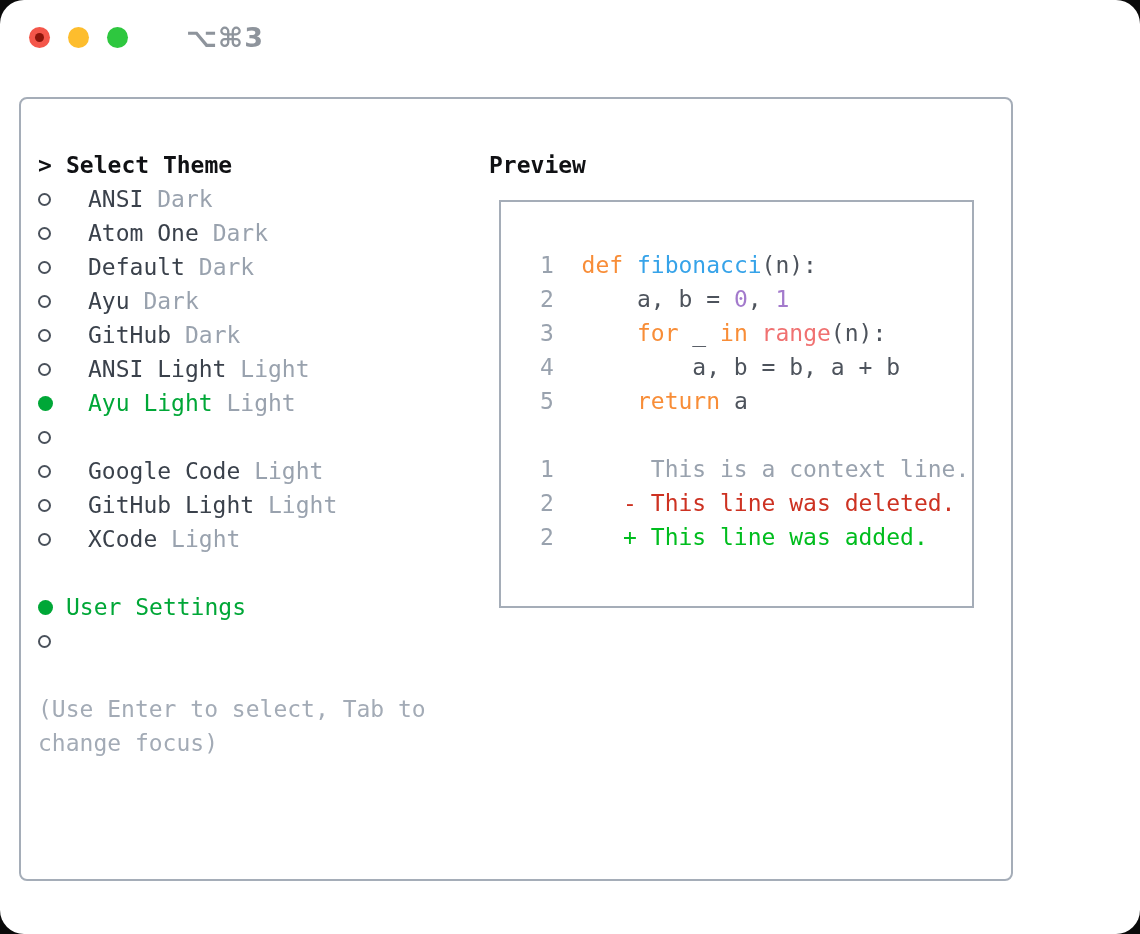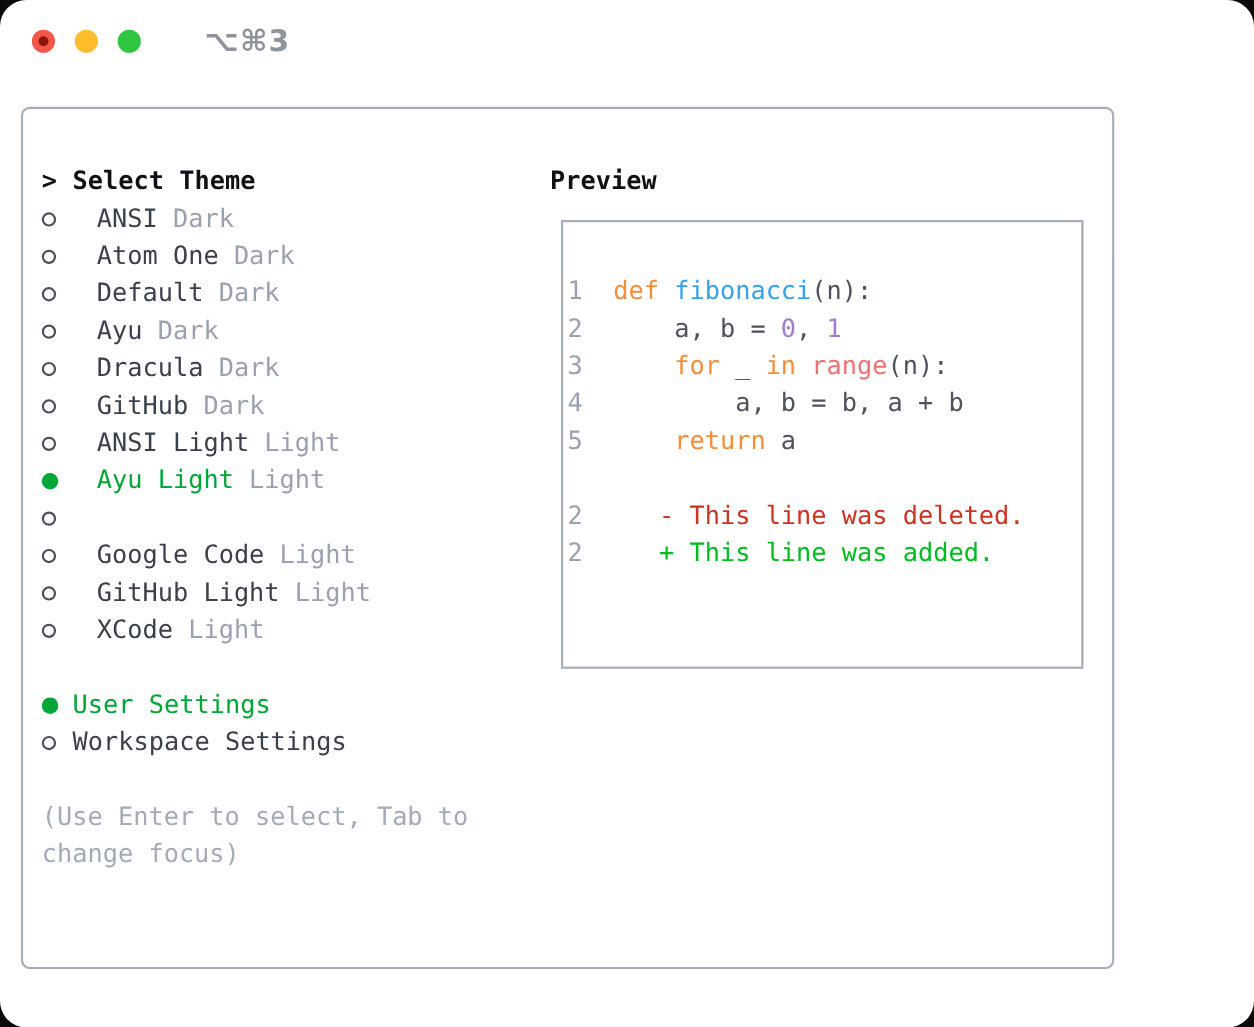--- a/index.html
+++ b/index.html
@@ -18,42 +18,42 @@
   .tl.yellow{background:var(--traffic-yellow);}
   .tl.green{background:var(--traffic-green);}
   .tl-dot{position:absolute;left:6px;top:6px;width:9px;height:9px;border-radius:50%;background:var(--traffic-red-dot);}
   .win-title{margin-left:40px;font:bold 27px/21px "DejaVu Sans",sans-serif;color:var(--title-gray);letter-spacing:1px;}
   
   .panel{
     position:absolute;left:19px;top:97px;width:994px;height:784px;box-sizing:border-box;
     border:2px solid var(--panel-border);border-radius:8px;background:#fff;
   }
   .col-left{position:absolute;left:17px;top:49px;}
-  .col-right{position:absolute;left:479px;top:49px;}
+  .col-right{position:absolute;left:468px;top:49px;}
   .line{height:34px;display:flex;align-items:center;font:normal 23px/34px "DejaVu Sans Mono",monospace;white-space:pre;}
   .marker{width:28px;display:inline-flex;align-items:center;flex:none;}
   .marker.arrow{font-weight:bold;color:var(--heading-black);}
   .dot{width:13px;height:13px;border:2px solid var(--radio-ring);border-radius:50%;box-sizing:border-box;}
   .dot.sel{width:15px;height:15px;border:none;background:var(--accent-green);}
   .hdr{font-weight:bold;color:var(--heading-black);}
   .hdr2{color:var(--heading-black);}
   .nm{color:var(--text-dark);margin-left:22px;}
   .nm.sel{color:var(--accent-green);}
   .vr{color:var(--muted-gray);}
   .opt-label{color:var(--text-dark);}
   .opt-label.sel{color:var(--accent-green);text-align:center;}
   .help{color:var(--help-gray);}
   
   .preview-hdr{font:bold 23px/34px "DejaVu Sans Mono",monospace;color:var(--heading-black);height:34px;}
   .preview-box{
     margin-top:18px;margin-left:10px;width:475px;height:408px;box-sizing:border-box;
     border:2px solid var(--panel-border);background:#fff;
     padding:46px 0 0 4px;overflow:hidden;
   }
-  .codeline{font:normal 23px/34px "DejaVu Sans Mono",monospace;white-space:pre;height:34px;}
+  .codeline{font:normal 23px/34px "DejaVu Sans Mono",monospace;white-space:pre;height:34px;margin-left:35px;}
 </style>
 </head>
 <body>
 
 <div class="window">
 
   <div class="titlebar">
     <span class="tl red">
       <span class="tl-dot"></span>
     </span>
@@ -68,54 +68,54 @@
       <div class="line">
         <span class="marker arrow">&gt;</span>
         <span class="hdr">Select Theme</span>
       </div>
 
       <div>
           <div class="line"><span class="marker"><i class="dot"></i></span><span><span class="nm">ANSI</span><span class="vr"> Dark</span></span></div>
           <div class="line"><span class="marker"><i class="dot"></i></span><span><span class="nm">Atom One</span><span class="vr"> Dark</span></span></div>
           <div class="line"><span class="marker"><i class="dot"></i></span><span><span class="nm">Default</span><span class="vr"> Dark</span></span></div>
           <div class="line"><span class="marker"><i class="dot"></i></span><span><span class="nm">Ayu</span><span class="vr"> Dark</span></span></div>
-          <div class="line"><span class="marker"><i class="dot"></i></span><span><span class="nm">Dracula</span><span class="vr"> Dark</span></span></div>
           <div class="line"><span class="marker"><i class="dot"></i></span><span><span class="nm">GitHub</span><span class="vr"> Dark</span></span></div>
           <div class="line"><span class="marker"><i class="dot"></i></span><span><span class="nm">ANSI Light</span><span class="vr"> Light</span></span></div>
           <div class="line"><span class="marker"><i class="dot sel"></i></span><span><span class="nm sel">Ayu Light</span><span class="vr"> Light</span></span></div>
           <div class="line"><span class="marker"><i class="dot"></i></span></div>
           <div class="line"><span class="marker"><i class="dot"></i></span><span><span class="nm">Google Code</span><span class="vr"> Light</span></span></div>
           <div class="line"><span class="marker"><i class="dot"></i></span><span><span class="nm">GitHub Light</span><span class="vr"> Light</span></span></div>
           <div class="line"><span class="marker"><i class="dot"></i></span><span><span class="nm">XCode</span><span class="vr"> Light</span></span></div>
         </div>
 
       <div class="line"></div>
 
 
       <div>
           <div class="line"><span class="marker"><i class="dot sel"></i></span><span class="opt-label sel">User Settings</span></div>
-          <div class="line"><span class="marker"><i class="dot"></i></span><span class="opt-label">Workspace Settings</span></div>
+          <div class="line"><span class="marker"><i class="dot"></i></span></div>
         </div>
 
       <div class="line"></div>
 
       <div>
           <div class="line help">(Use Enter to select, Tab to</div>
           <div class="line help">change focus)</div>
         </div>
     </div>
 
     <div class="col-right">
       <div class="preview-hdr">Preview</div>
       <div class="preview-box">
           <div class="codeline"><span style="color: rgb(153, 162, 174);">1  </span><span style="color: rgb(248, 141, 55);">def</span><span style="color: rgb(77, 83, 92);"> </span><span style="color: rgb(54, 163, 233);">fibonacci</span><span style="color: rgb(77, 83, 92);">(n):</span></div>
           <div class="codeline"><span style="color: rgb(153, 162, 174);">2  </span><span style="color: rgb(77, 83, 92); text-align: right;">    a, b = </span><span style="color: rgb(163, 122, 204);">0</span><span style="color: rgb(77, 83, 92);">, </span><span style="color: rgb(163, 122, 204);">1</span></div>
           <div class="codeline"><span style="color: rgb(153, 162, 174);">3  </span><span style="color: rgb(77, 83, 92);">    </span><span style="color: rgb(248, 141, 55);">for</span><span style="color: rgb(77, 83, 92);"> _ </span><span style="color: rgb(248, 141, 55);">in</span><span style="color: rgb(77, 83, 92);"> </span><span style="color: rgb(240, 113, 113);">range</span><span style="color: rgb(77, 83, 92);">(n):</span></div>
           <div class="codeline"><span style="color: rgb(153, 162, 174);">4  </span><span style="color: rgb(77, 83, 92);">        a, b = b, a + b</span></div>
           <div class="codeline"><span style="color: rgb(153, 162, 174);">5  </span><span style="color: rgb(77, 83, 92);">    </span><span style="color: rgb(248, 141, 55);">return</span><span style="color: rgb(77, 83, 92);"> a</span></div>
           <div class="codeline"></div>
+          <div class="codeline"><span style="color: rgb(153, 162, 174);">1  </span><span style="color: rgb(153, 162, 174);">     This is a context line.</span></div>
           <div class="codeline"><span style="color: rgb(153, 162, 174);">2  </span><span style="color: rgb(77, 83, 92);">   </span><span style="color: rgb(205, 50, 34);">- This line was deleted.</span></div>
           <div class="codeline"><span style="color: rgb(153, 162, 174);">2  </span><span style="color: rgb(77, 83, 92);">   </span><span style="color: rgb(0, 189, 30);">+ This line was added.</span></div>
         </div>
     </div>
 
   </div>
 </div>
 
 </body></html>

